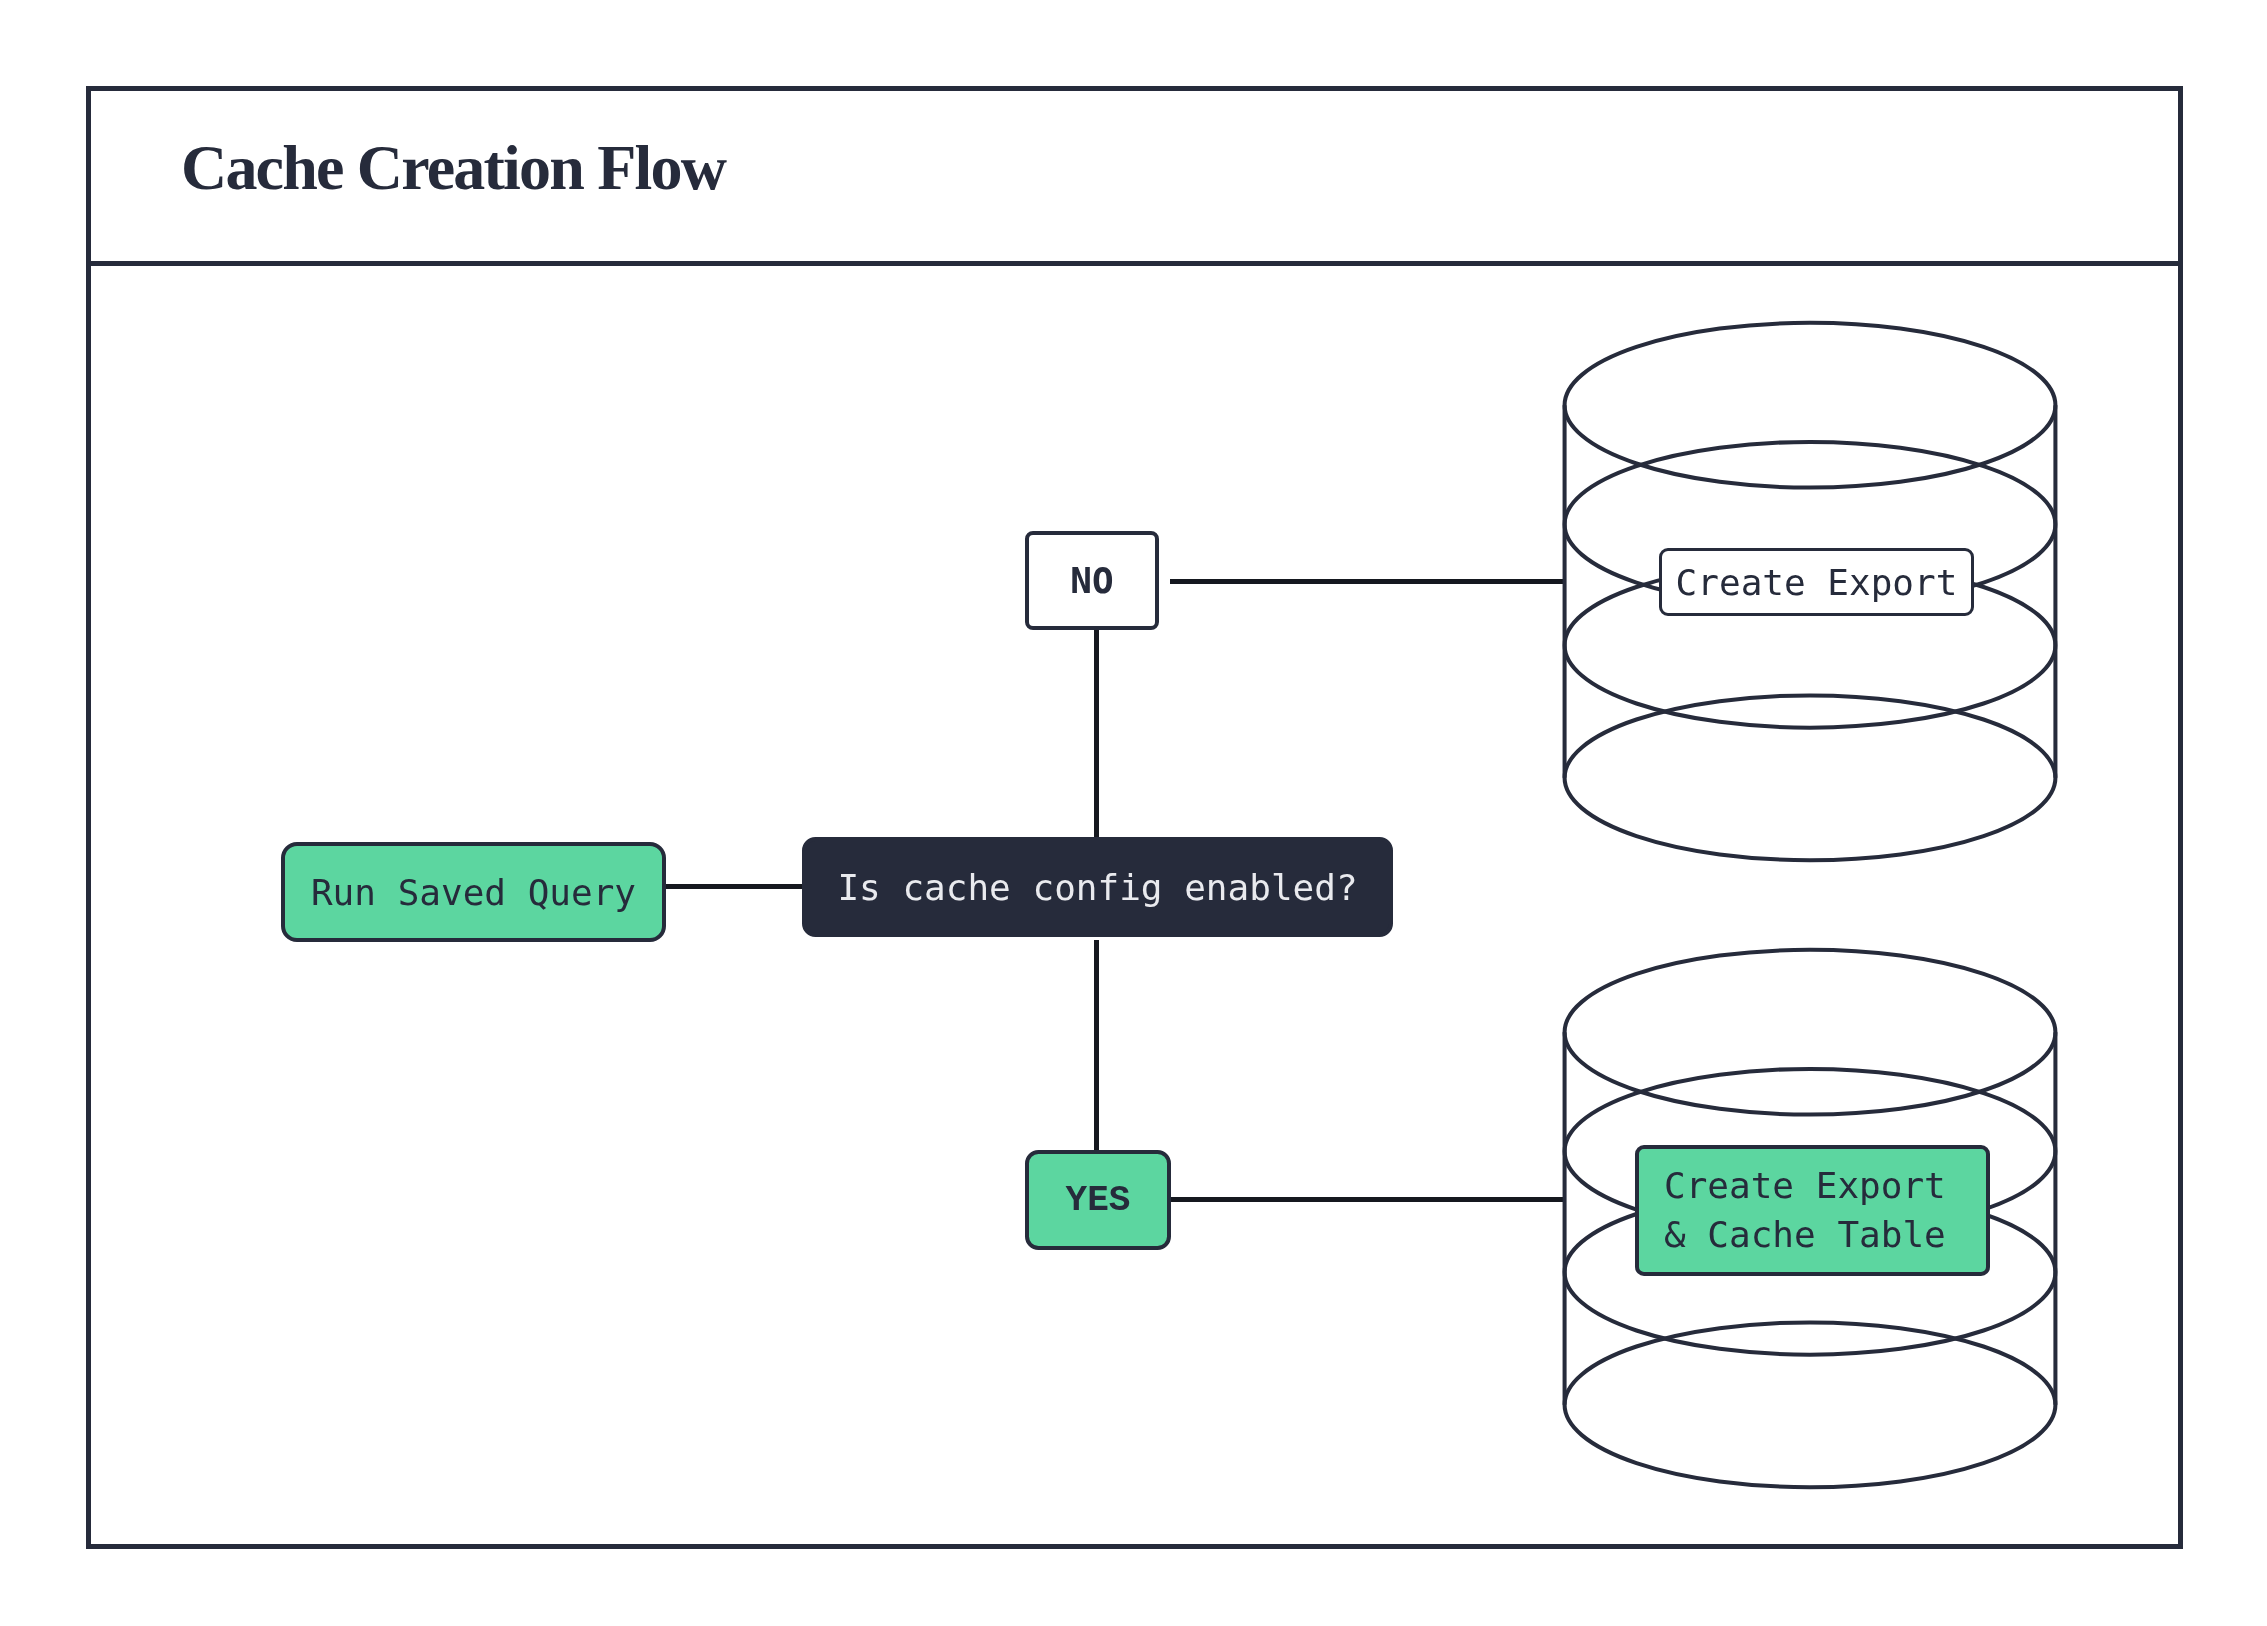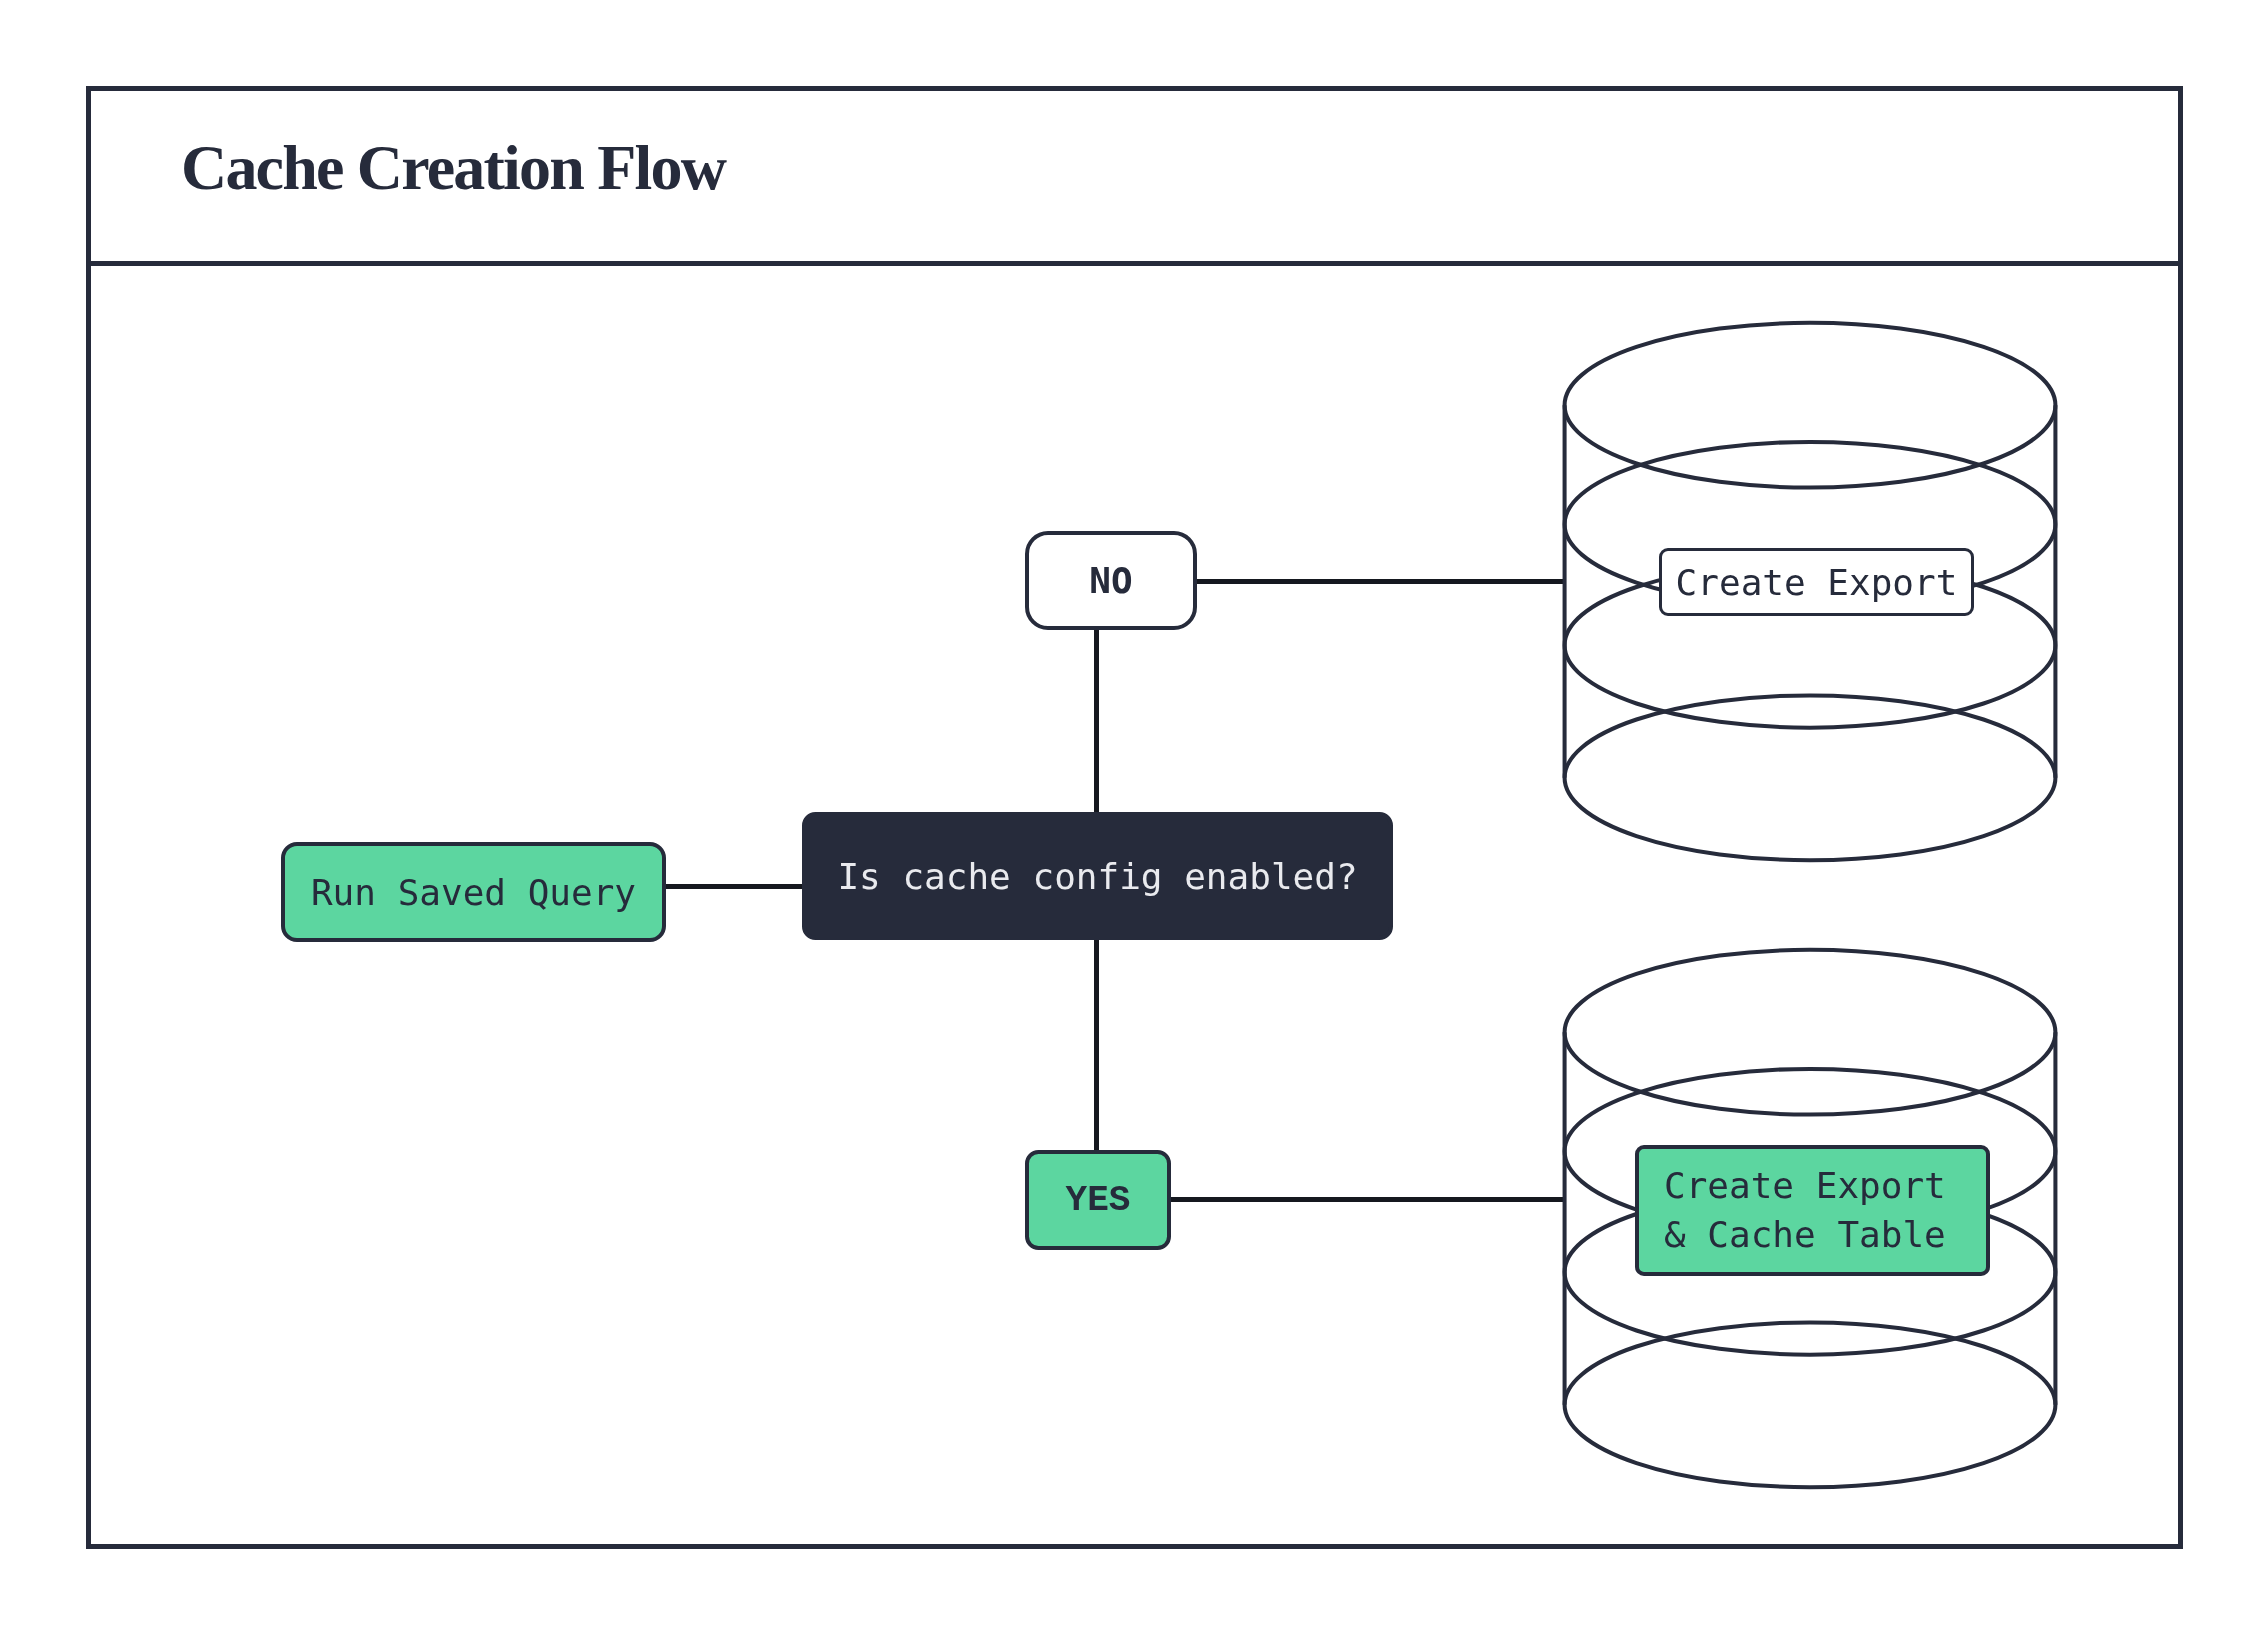--- a/index.html
+++ b/index.html
@@ -40,22 +40,22 @@
     position:absolute; z-index:3;
     display:flex; align-items:center; justify-content:center;
     border:4.5px solid var(--navy); border-radius:16px;
     font-size:36px; color:var(--navy);
     background:#fff; white-space:nowrap;
   }
   .node.green{ background:var(--green); }
   .node.dark{ background:var(--navy); color:var(--text-light); }
   .node.small-label{ font-weight:bold; }
   .node-run{ left:281px; top:842px; width:385px; height:100px; }
-  .node-question{ left:802px; top:812px; width:591px; height:128px; border-radius:13.4px; }
-  .node-no{ left:1025px; top:531px; width:172px; height:99px; border-radius:23px; }
+  .node-question{ left:802px; top:837px; width:591px; height:100px; border-radius:13.4px; }
+  .node-no{ left:1025px; top:531px; width:134px; height:99px; border-radius:8px; }
   .node-yes{ left:1025px; top:1150px; width:146px; height:100px; border-radius:13.4px;font-family:Liberation Mono, monospace; }
   .db-label-export{
     left:1659px; top:548px; width:315px; height:68px;
     border-width:3.6px; border-radius:9px; z-index:4;
   }
   .db-label-cache{
     left:1635px; top:1145px; width:355px; height:131px;
     border-radius:9px; z-index:4;
     flex-direction:column; line-height:1.35; text-align:left;
     align-items:flex-start; padding-left:25px;

